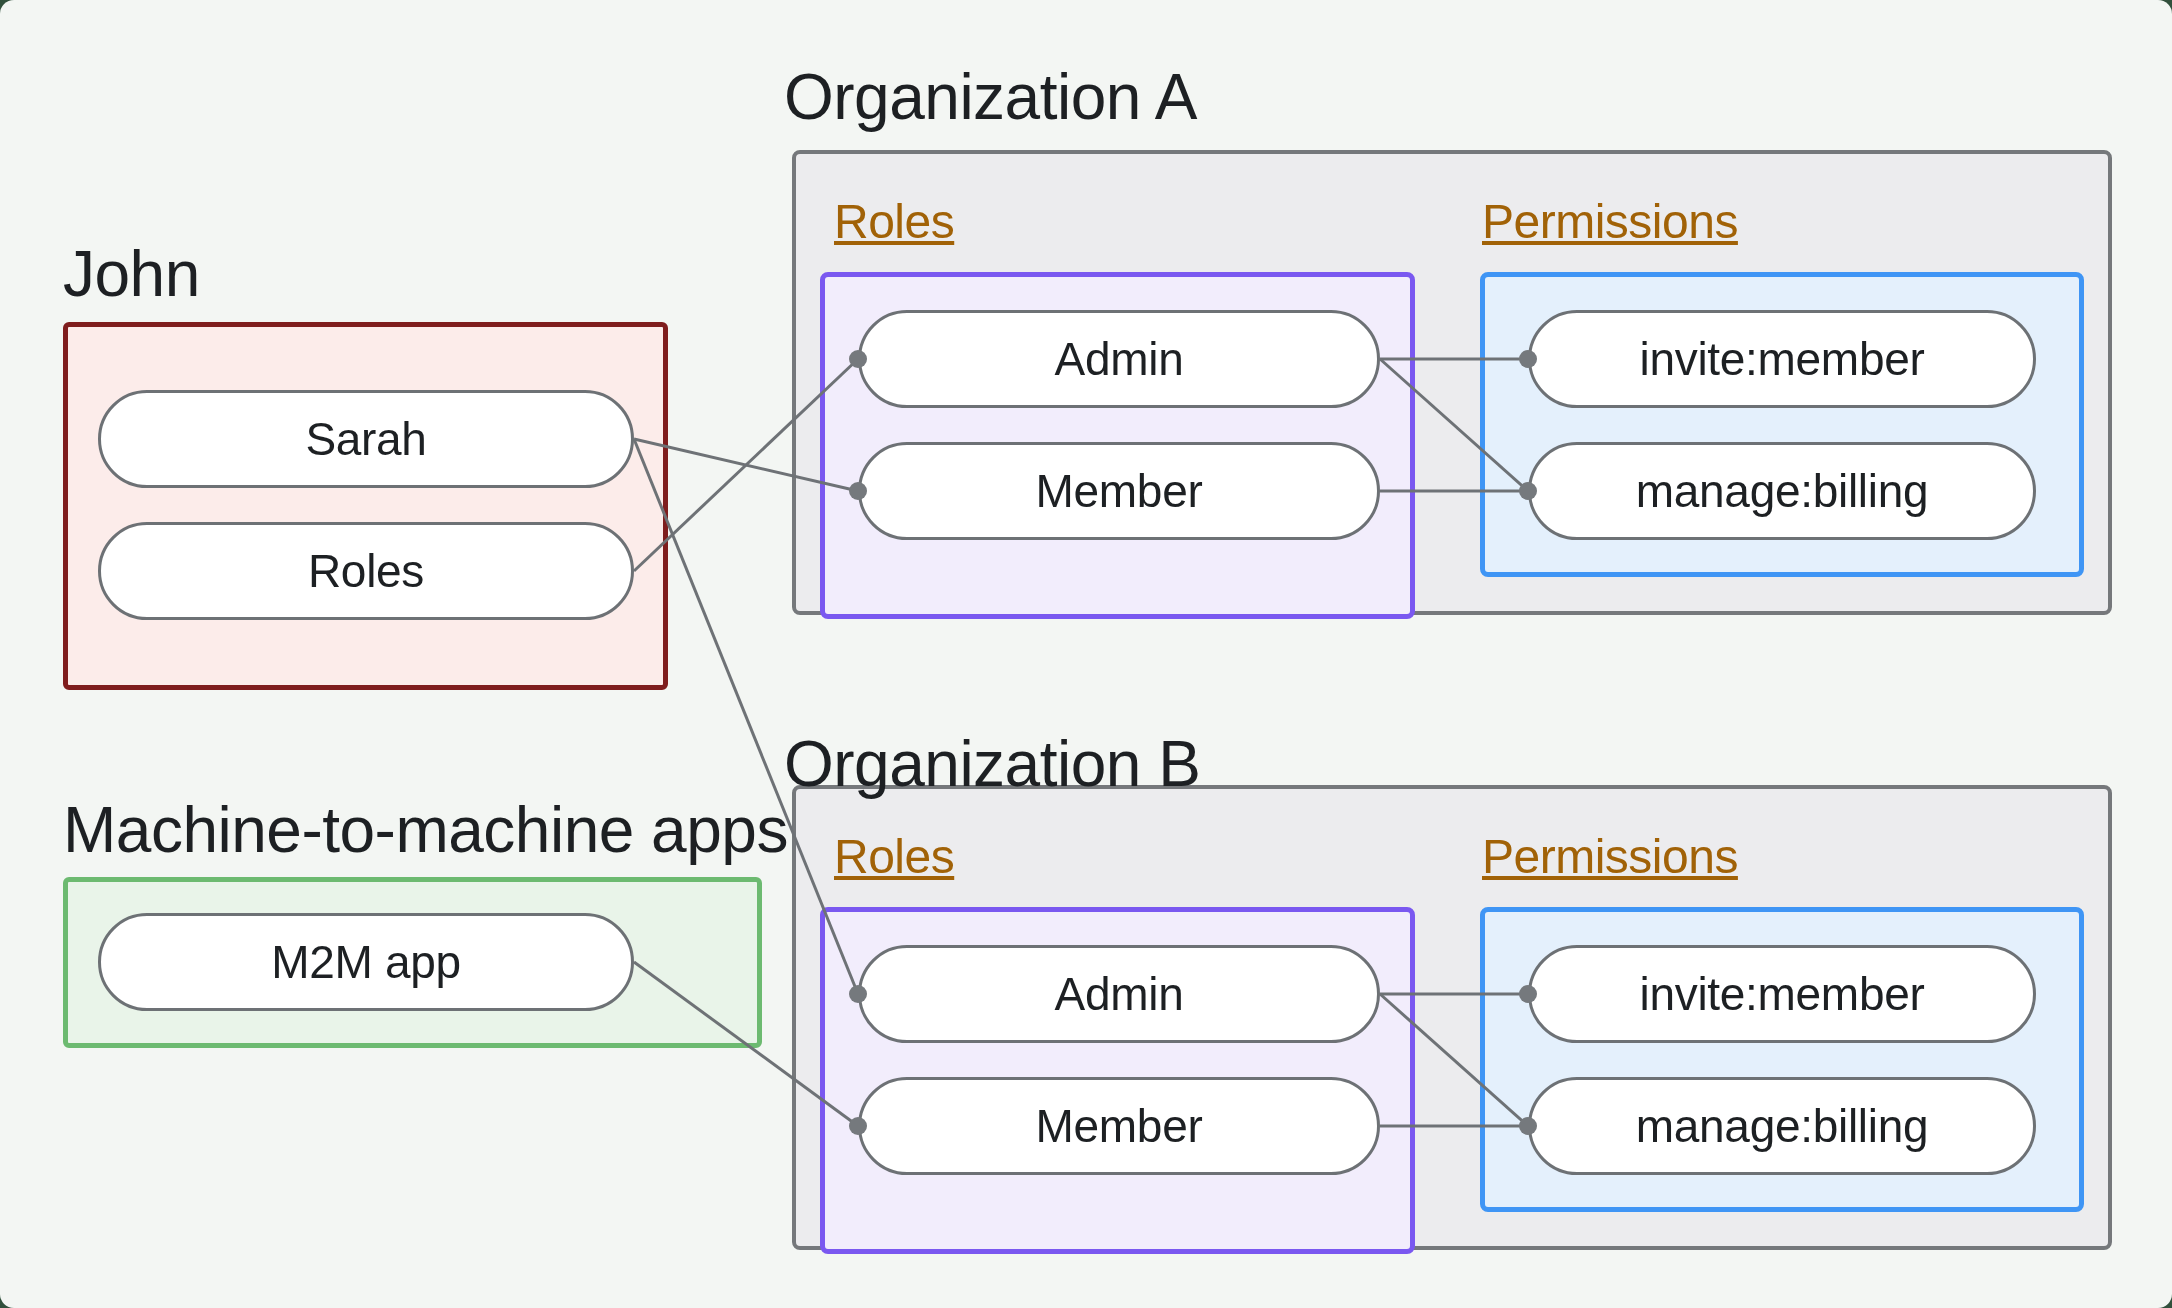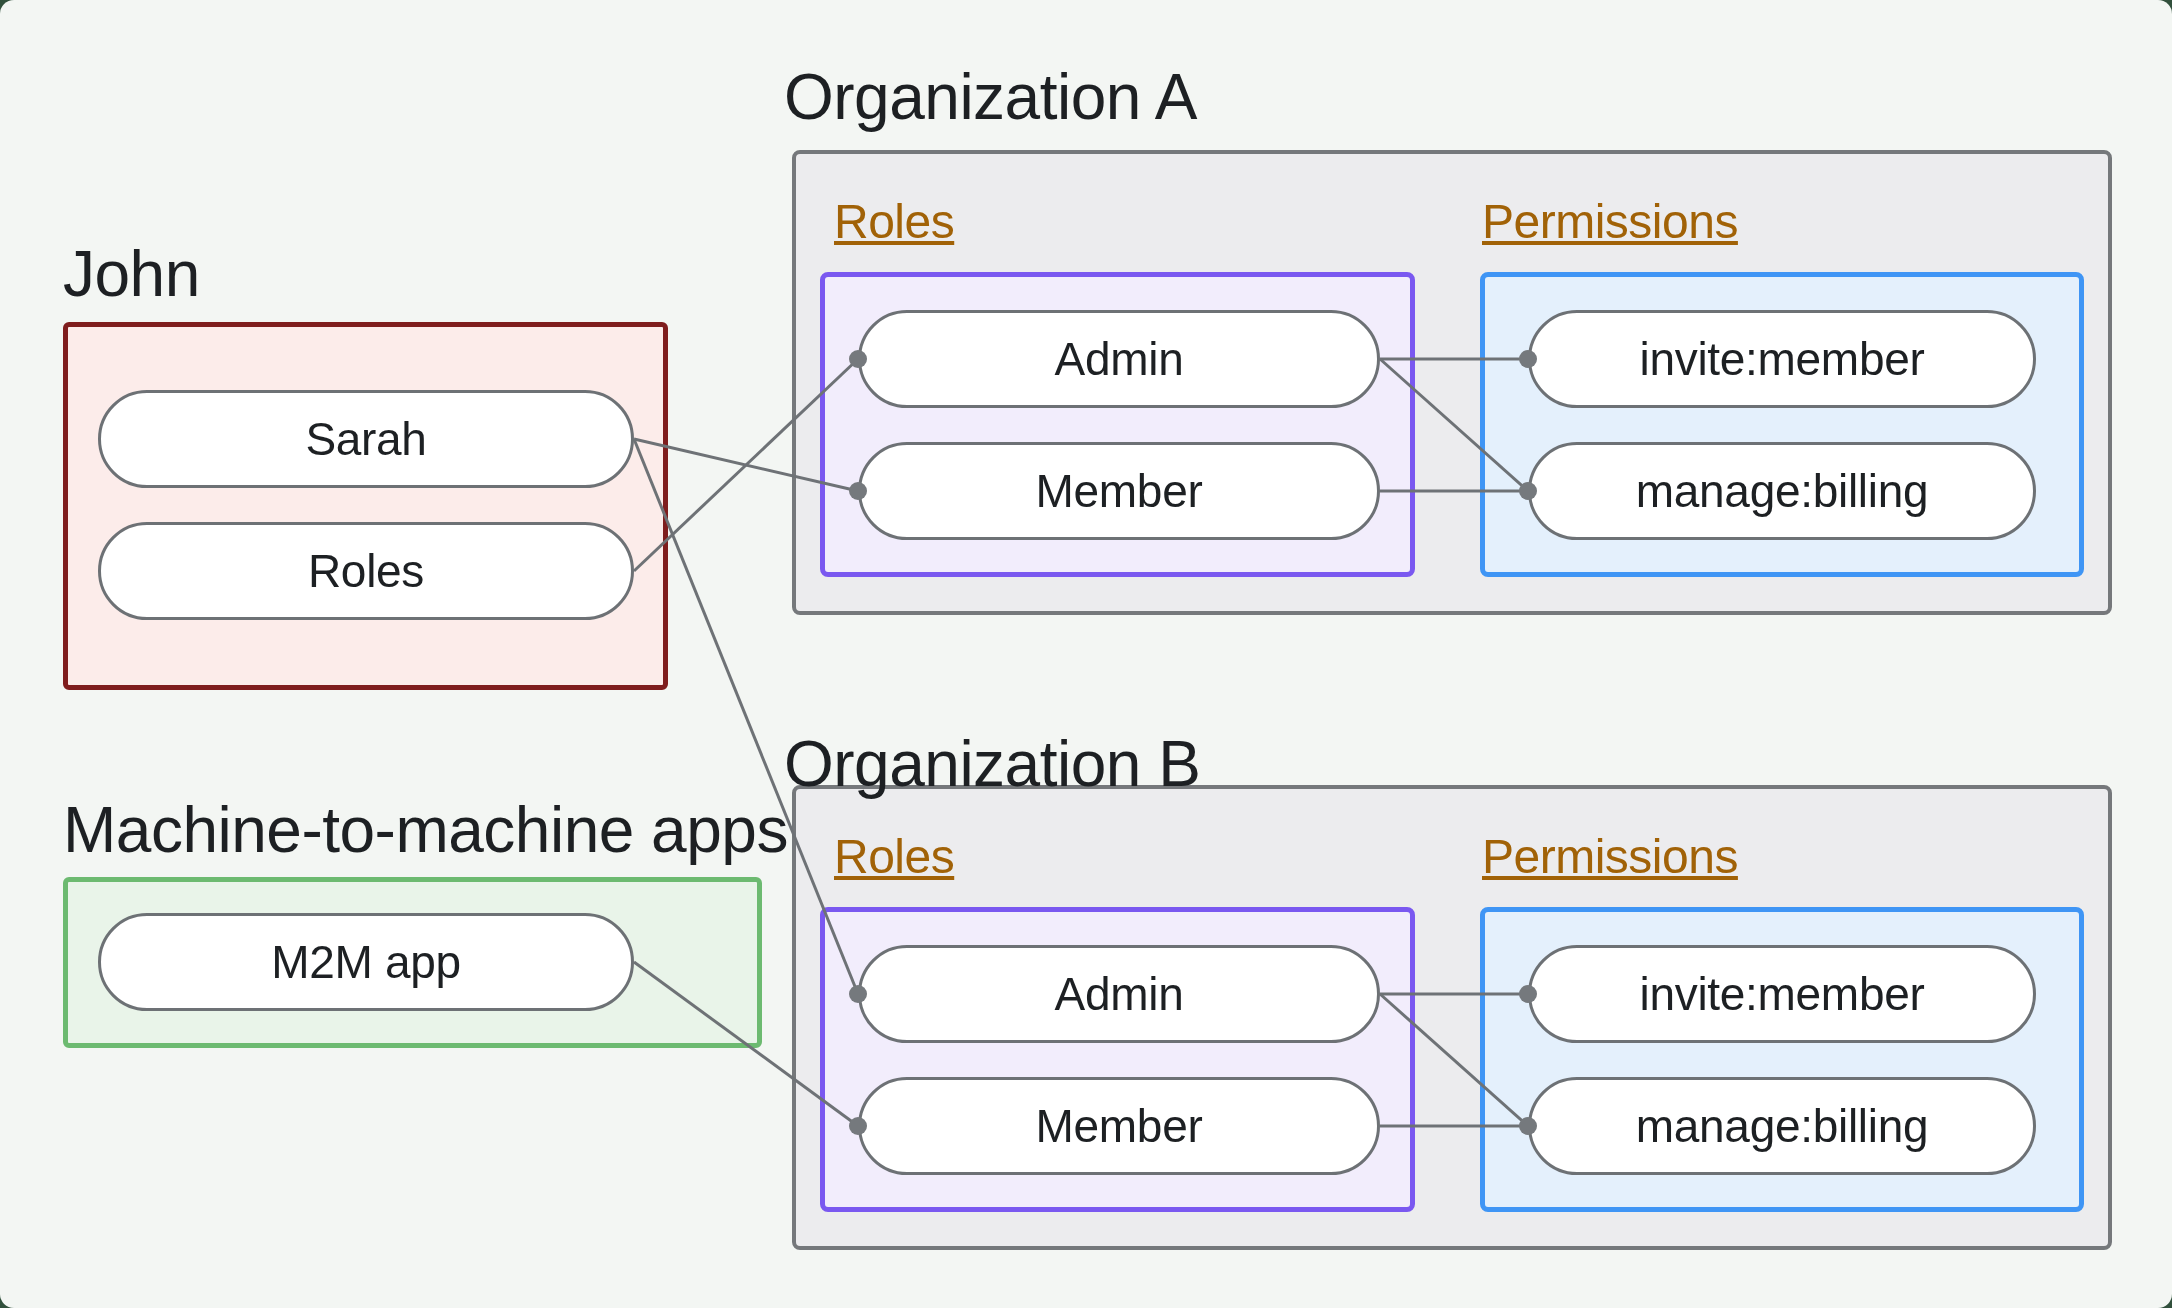--- a/index.html
+++ b/index.html
@@ -45,21 +45,21 @@
   }
   .org-a{top:150px;}
   .org-b{top:785px;}
   .inner-lbl{
     position:absolute;
     font-size:48px;font-weight:500;color:#a16207;
     letter-spacing:-0.5px;line-height:1.15;white-space:nowrap;text-decoration:underline;
   }
   .roles-box{
     position:absolute;box-sizing:border-box;
-    left:24px;top:118px;width:595px;height:305px;
+    left:24px;top:118px;width:595px;height:347px;
     background:#f2edfc;border:5px solid #7a58f0;border-radius:8px;
   }
   .perms-box{
     position:absolute;box-sizing:border-box;
     left:684px;top:118px;width:604px;height:305px;
     background:#e4f0fc;border:5px solid #3f95f5;border-radius:8px;
   }
   .pill{
     position:absolute;box-sizing:border-box;
     background:#ffffff;

